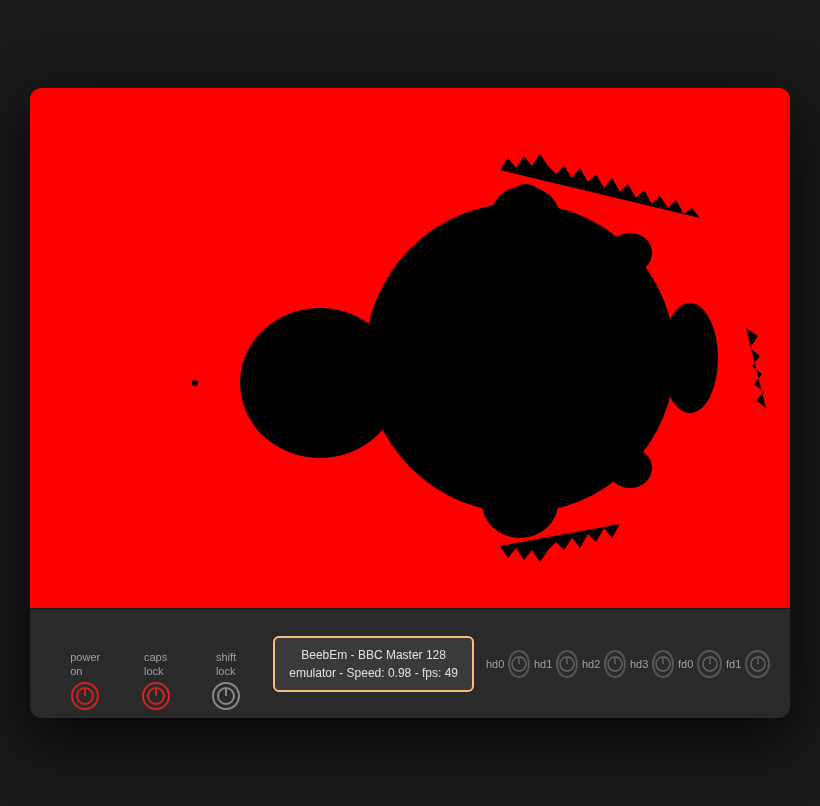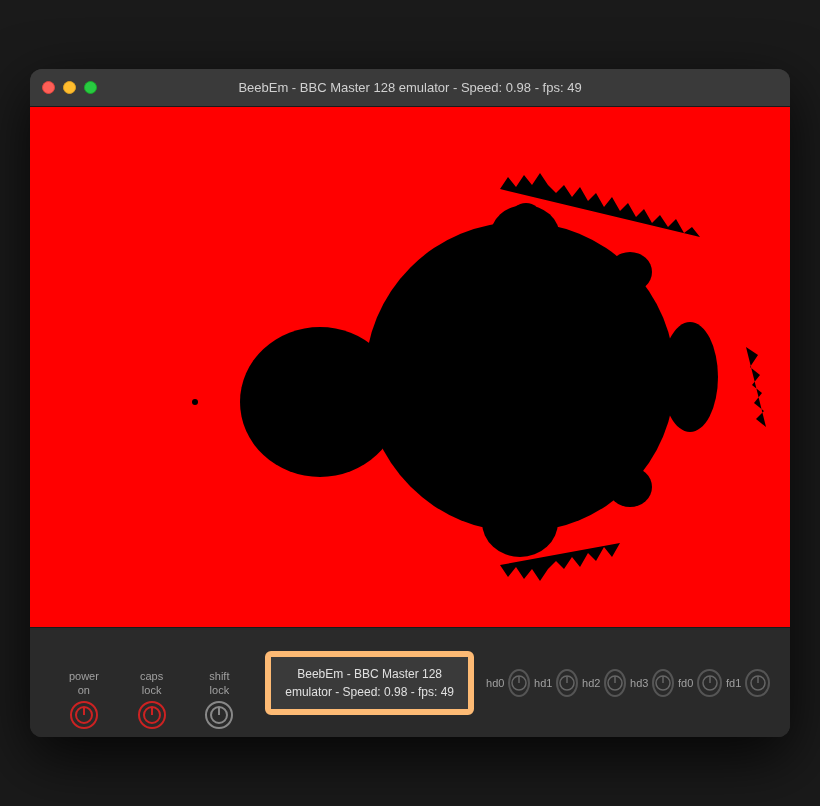--- a/index.html
+++ b/index.html
@@ -80,21 +80,21 @@
       display: flex;
       flex-direction: column;
       align-items: center;
       gap: 4px;
       width: 80px;
     }
 
     .status-item-label {
       color: #a0a0a0;
       font-size: 11px;
-      text-align: center;
+      text-align: left;
       line-height: 1.3;
       margin-top: 33px;
     }
 
     .status-indicator {
       width: 28px;
       height: 28px;
       border-radius: 50%;
       border: 2px solid #cc2222;
       display: flex;
@@ -104,21 +104,21 @@
       font-size: 16px;
     }
 
     .status-indicator.inactive {
       border-color: #cc2222;
       color: #cc2222;
     }
 
     .tooltip-box {
       background: #3a3a3a;
-      border: 6px solid #fdba74;
+      border: 2px solid #fdba74;
       border-radius: 6px;
       padding: 8px 14px;
       color: #e0e0e0;
       font-size: 12px;
       line-height: 1.5;
       text-align: center;
       flex: 0 0 auto;
       margin: 0 12px;
     }
 
@@ -156,28 +156,20 @@
     
     svg.mandelbrot {
       display: block;
     }
   </style>
 </head>
 <body>
 
 <div class="window">
 
-  <div class="title-bar">
-    <div class="traffic-lights">
-      <div class="traffic-light close"></div>
-      <div class="traffic-light minimize"></div>
-      <div class="traffic-light maximize"></div>
-    </div>
-    <span class="title-bar-title">BeebEm - BBC Master 128 emulator - Speed: 0.98 - fps: 49</span>
-  </div>
 
   <div class="screen-area">
     <svg class="mandelbrot" width="100%" height="100%" viewBox="0 0 760 520" xmlns="http://www.w3.org/2000/svg">
       <rect width="760" height="520" fill="#ff0000"></rect>
 
       <ellipse cx="490" cy="270" rx="155" ry="155" fill="#000"></ellipse>
 
       <ellipse cx="290" cy="295" rx="80" ry="75" fill="#000"></ellipse>
 
       <ellipse cx="495" cy="130" rx="35" ry="32" fill="#000"></ellipse>

